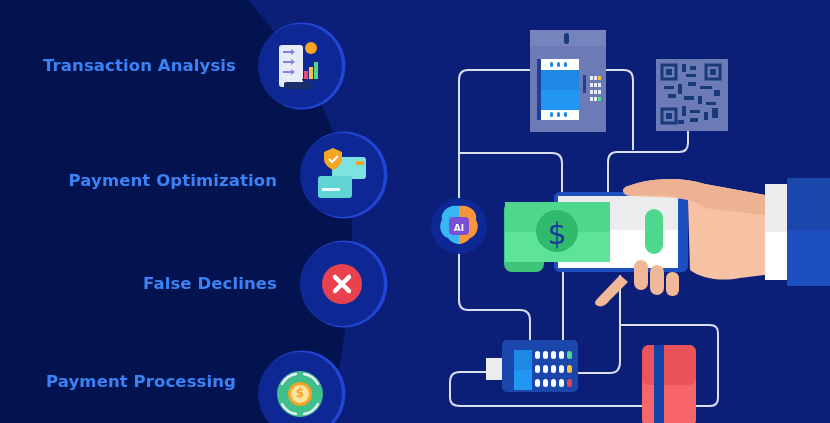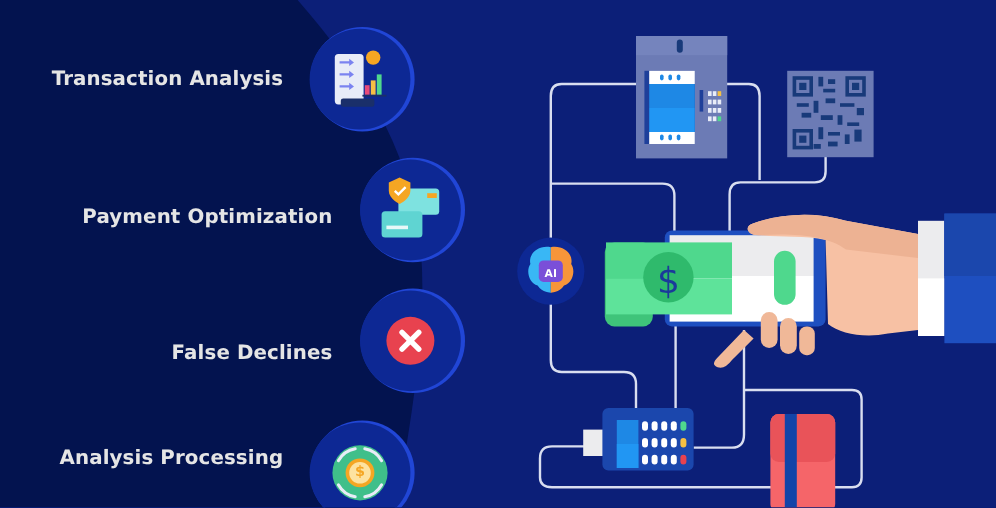--- a/index.html
+++ b/index.html
@@ -1,21 +1,21 @@
 <!DOCTYPE html>
 <html><head>
 <meta charset="utf-8">
 <style>
   * { box-sizing: border-box; margin: 0; padding: 0; }
   html, body { width: 830px; height: 423px; overflow: hidden; }
   body { background: #0a1e7a; font-family: "DejaVu Sans", "Liberation Sans", sans-serif; position: relative; }
   .stage { position: absolute; inset: 0; width: 830px; height: 423px; background: #0c1f78; overflow: hidden; }
   .dark-panel { position: absolute; left: 0; top: 0; width: 830px; height: 423px; }
   .label {
-    position: absolute; color: #e5e5e5; font-size: 16.5px; font-weight: 600;
+    position: absolute; color: #3b82f6; font-size: 16.5px; font-weight: 600;
     letter-spacing: 0.1px; text-align: right; white-space: nowrap;
   }
   .bubble {
     position: absolute; width: 84px; height: 84px; border-radius: 50%;
     background: #0d2894;
     box-shadow: 2px 0 0 1.5px #2146d6;
   }
   .bubble svg { position: absolute; left: 0; top: 0; }
   .art { position: absolute; left: 0; top: 0; }
 </style>
@@ -171,22 +171,22 @@
 
     <g>
       <rect x="642" y="345" width="54" height="82" rx="7" fill="#f56569"></rect>
       <rect x="642" y="345" width="54" height="40" rx="7" fill="#e95359"></rect>
       <rect x="654" y="345" width="10" height="82" fill="#1244a8"></rect>
     </g>
   </svg>
 
   <div class="label" style="right:594px; top:56px;">Transaction Analysis</div>
   <div class="label" style="right:553px; top:171px;">Payment Optimization</div>
-  <div class="label" style="right:553px; top:284px;text-align:center;">False Declines</div>
-  <div class="label" style="right:594px; top:372px;">Analysis Processing</div>
+  <div class="label" style="right:553px; top:274px;text-align:center;">False Declines</div>
+  <div class="label" style="right:594px; top:372px;">Payment Processing</div>
 
   <div class="bubble" style="left:258px; top:24px;">
     <svg width="84" height="84" viewBox="0 0 84 84">
       <rect x="21" y="21" width="24" height="42" rx="3" fill="#e8ecf8"></rect>
       <rect x="26" y="58" width="28" height="7" rx="2" fill="#1a2f6a"></rect>
       <g fill="#7b83f0">
           <path d="M25,27 h8 v-2 l4,3 l-4,3 v-2 h-8z"></path>
           <path d="M25,37 h8 v-2 l4,3 l-4,3 v-2 h-8z"></path>
           <path d="M25,47 h8 v-2 l4,3 l-4,3 v-2 h-8z"></path>
         </g>

